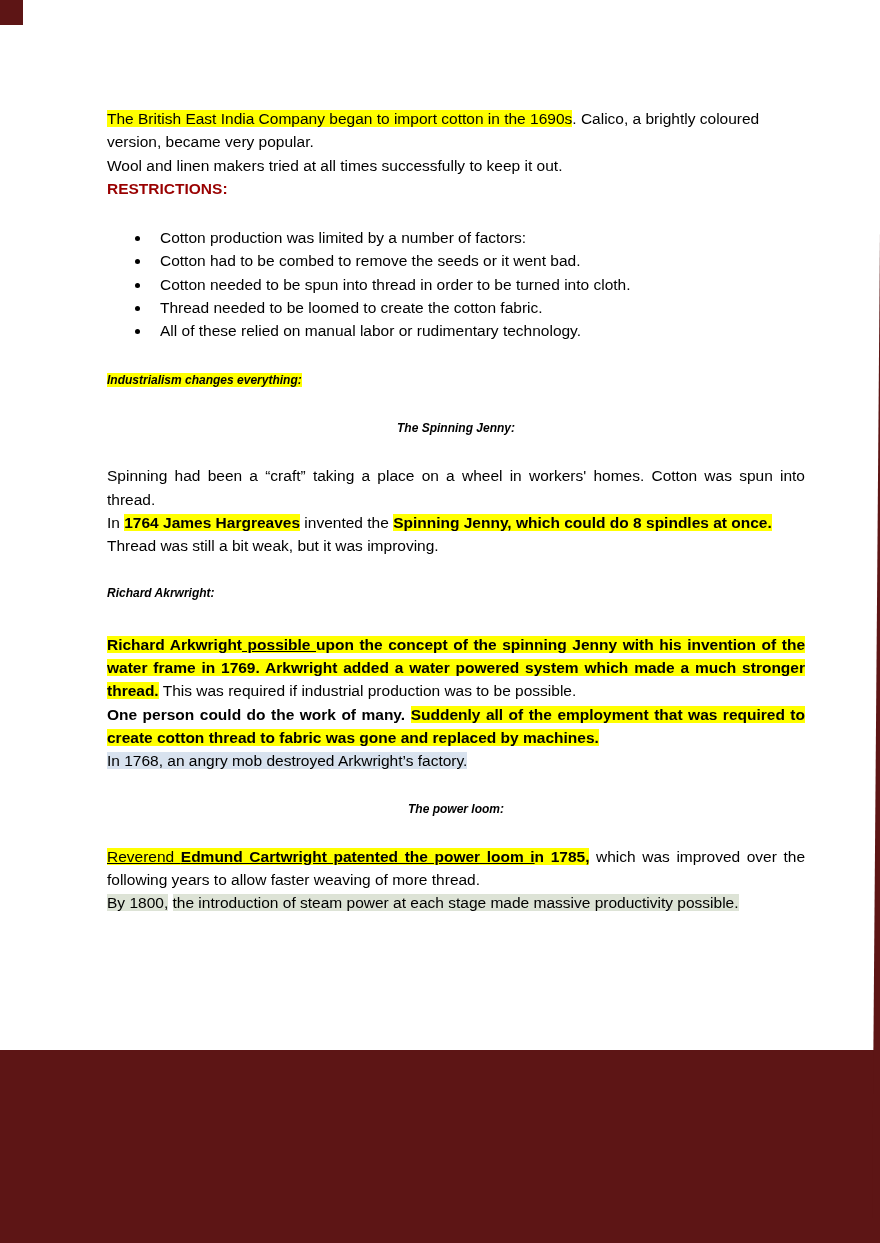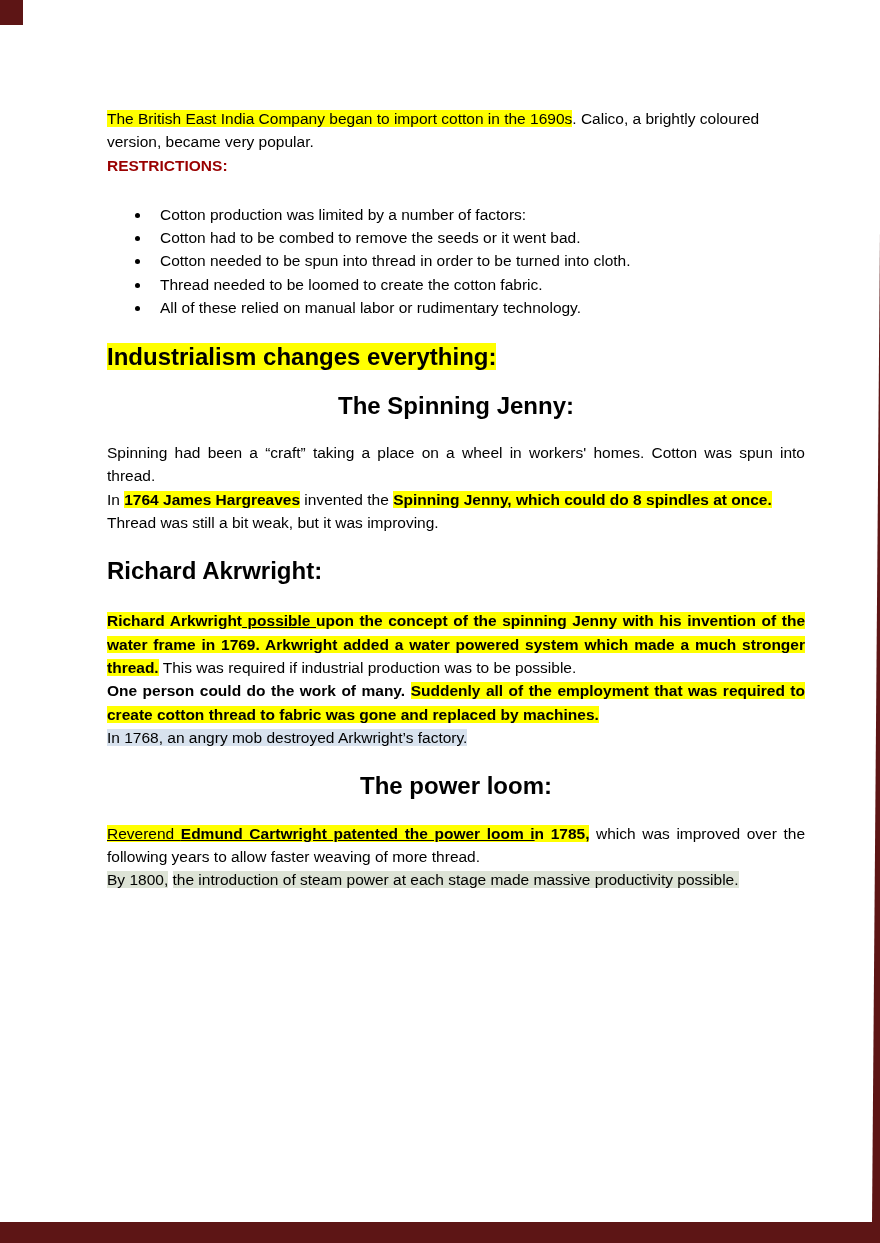--- a/index.html
+++ b/index.html
@@ -12,51 +12,52 @@
   }
   *{box-sizing:border-box;}
   html,body{margin:0;padding:0;}
   body{
     width:880px;height:1243px;position:relative;overflow:hidden;
     background:var(--page-bg,#5d1515);
     font-family:"Liberation Sans","DejaVu Sans",sans-serif;
     color:var(--text-color,#000);
   }
   .paper{
-    position:absolute;left:0;top:0;width:880px;height:1222px;
+    position:absolute;left:0;top:0;width:880px;height:1050px;
     background:#ffffff;
     padding:107px 75px 0 107px;
     font-size:15.5px;line-height:23.3px;
   }
   .corner-tl{position:absolute;left:0;top:0;width:23px;height:25px;background:var(--page-bg,#5d1515);}
   .edge-right{position:absolute;right:0;top:231px;width:8px;height:991px;background:var(--page-bg,#5d1515);
     clip-path:polygon(100% 0,100% 100%,0 100%);}
   p{margin:0;}
   .jus{text-align:justify;}
   .b{font-weight:bold;}
   .u{text-decoration:underline;}
   .hl{background:var(--highlight-yellow,#ffff00);}
   .hl-blue{background:var(--highlight-blue,#d8e2ee);}
   .hl-green{background:var(--highlight-green,#dde3d6);}
   .heading-red{color:var(--heading-red,#990000);font-weight:bold;}
-  .h-it{font-weight:bold;font-size:24px;}
+  .h-it{font-weight:bold;font-style:italic;font-size:12px;}
   ul.bullets{margin:0 0 26px 0;padding-left:44px;list-style:disc;}
   ul.bullets li{padding-left:9px;}
   .mb24{margin-bottom:24px;text-align:center;}
   .mb25{margin-bottom:25px;}
   .mb26{margin-bottom:26px;}
   .mb27{margin-bottom:27px;}
 </style>
 </head>
 <body>
 
 <div class="paper">
 
   <p><span class="hl">The British East India Company began to import cotton in the 1690s</span><span>. Calico, a brightly coloured version, became very popular.</span></p>
 
+  <p><span>Wool and linen makers tried at all times successfully to keep it out.</span></p>
 
 
 
   <p class="heading-red mb26"><span>RESTRICTIONS:</span></p>
 
   <ul class="bullets">
     <li><span>Cotton production was limited by a number of factors:</span></li>
     <li><span>Cotton had to be combed to remove the seeds or it went bad.</span></li>
     <li><span>Cotton needed to be spun into thread in order to be turned into cloth.</span></li>
     <li><span>Thread needed to be loomed to create the cotton fabric.</span></li>

